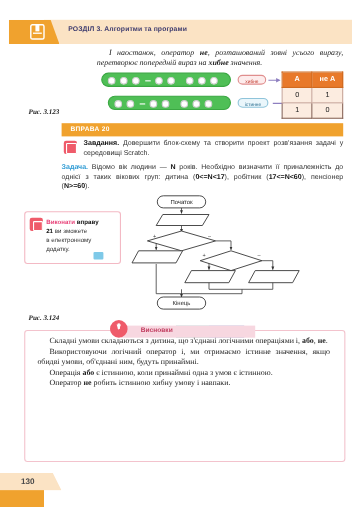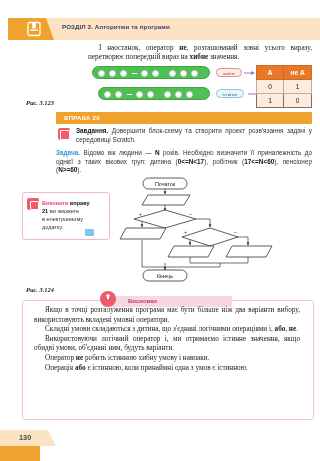--- a/index.html
+++ b/index.html
@@ -33,20 +33,21 @@
     font-family:"Liberation Sans", sans-serif;
     font-size:6.2px;font-weight:bold;letter-spacing:.1px;
     color:#3d3b6e;
   }
 
   
   .intro{
     position:absolute;left:88px;top:44px;width:224px;
     font-size:7.2px;line-height:9.4px;text-align:justify;
     text-indent:11px;
+    font-style:italic;
   }
   .intro b{font-weight:bold;}
 
   
   .fig123{
     position:absolute;left:0;top:62px;width:320px;height:46px;
   }
   .blk{
     position:absolute;height:13px;
     background:#4fbf56;
@@ -385,24 +386,23 @@
 <div class="concl-strip2"></div>
 <div class="concl-head">
   <span class="lbl">Висновки</span>
 </div>
 <div class="concl-icon">
   <span class="arrow"></span>
   <span class="stem"></span>
 </div>
 
 <div class="concl-body">
-  <p>Якщо в точці розгалуження програма має бути більше ніж два варіанти вибору, використовують вкладені умовні оператори.</p>
   <p><span>Складні умови складаються з дитина, що з'єднані логічними операціями і, </span><b>або</b><span>, </span><b>не</b><span>.</span></p>
-  <p>Використовуючи логічний оператор і, ми отримаємо істинне значення, якщо обидві умови, об'єднані ним, будуть варіанти.</p>
+  <p>Використовуючи логічний оператор і, ми отримаємо істинне значення, якщо обидві умови, об'єднані ним, будуть принаймні.</p>
+  <p><span>Операція </span><b>або</b><span> є істинною, коли принаймні одна з умов є істинною.</span></p>
   <p><span>Оператор </span><b>не</b><span> робить істинною хибну умову і навпаки.</span></p>
-  <p><span>Операція </span><b>або</b><span> є істинною, коли принаймні одна з умов є істинною.</span></p>
 </div>
 
 <div class="footer">
   <div class="footer-bg"></div>
   <div class="footer-tab"></div>
   <div class="footer-num">130</div>
 </div>
 
 </body></html>

